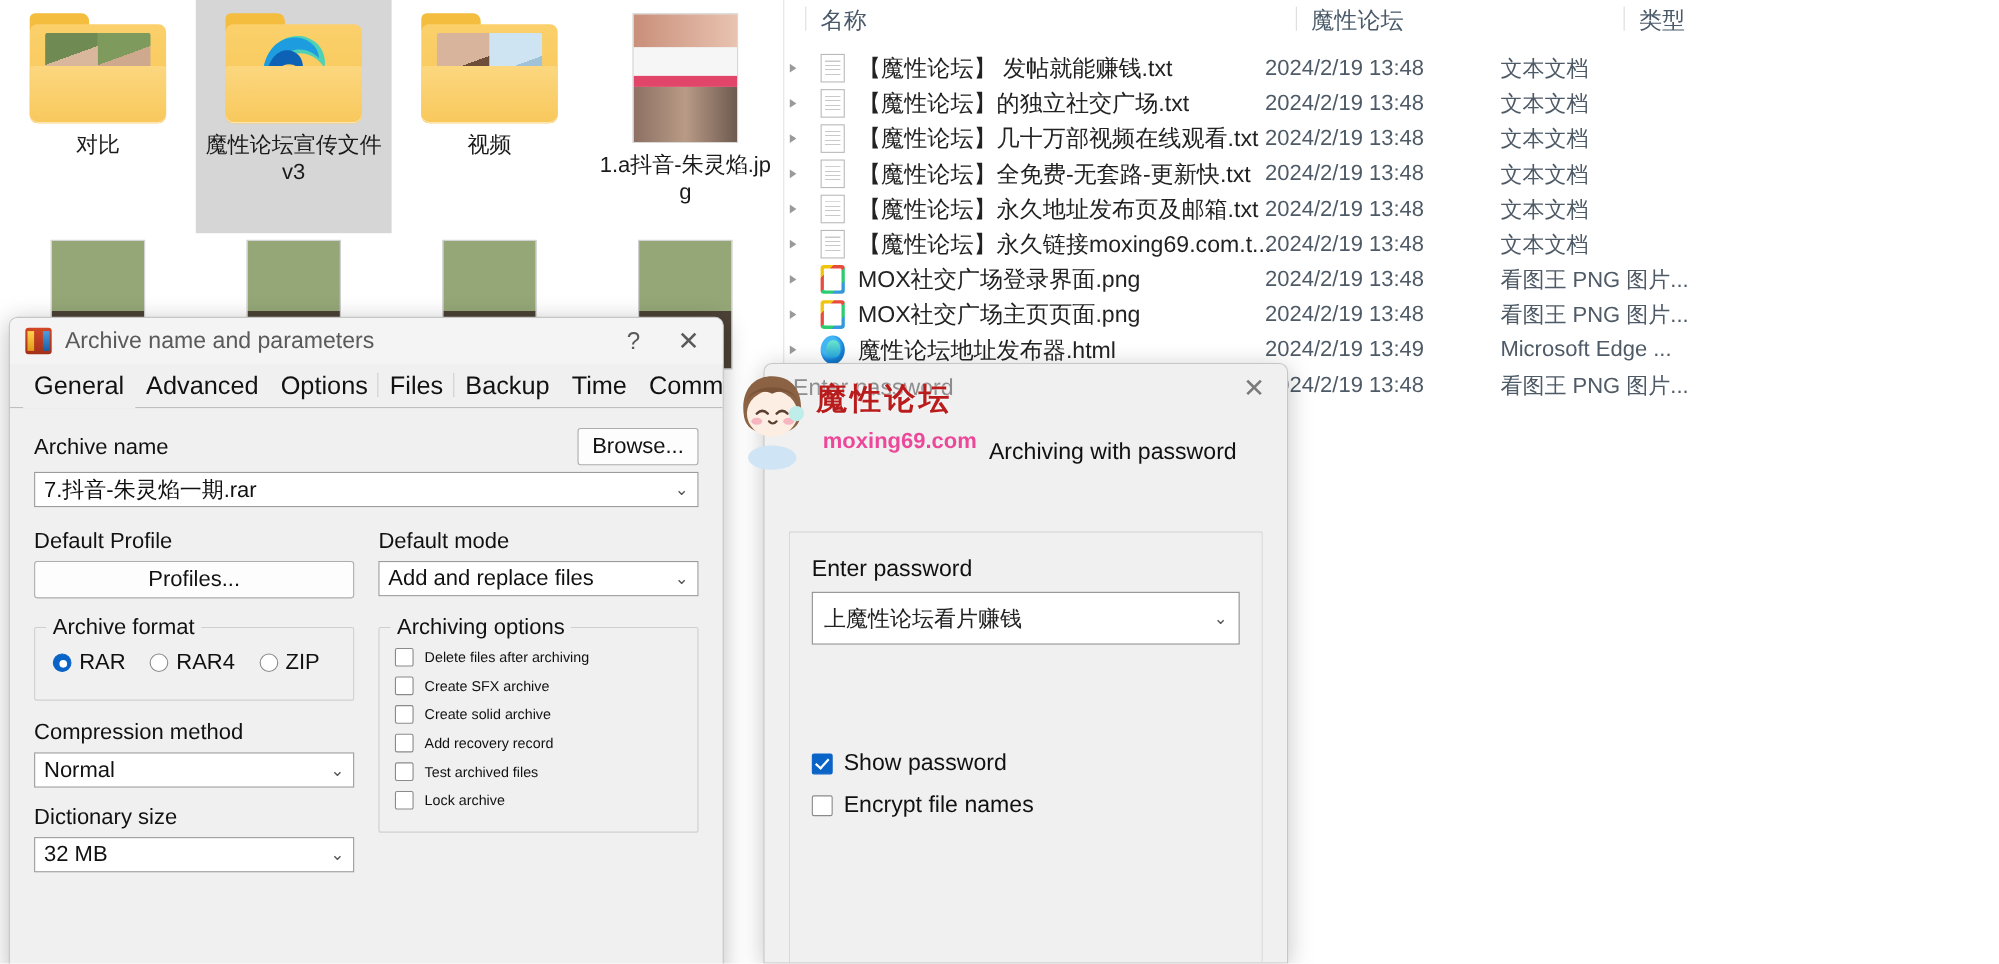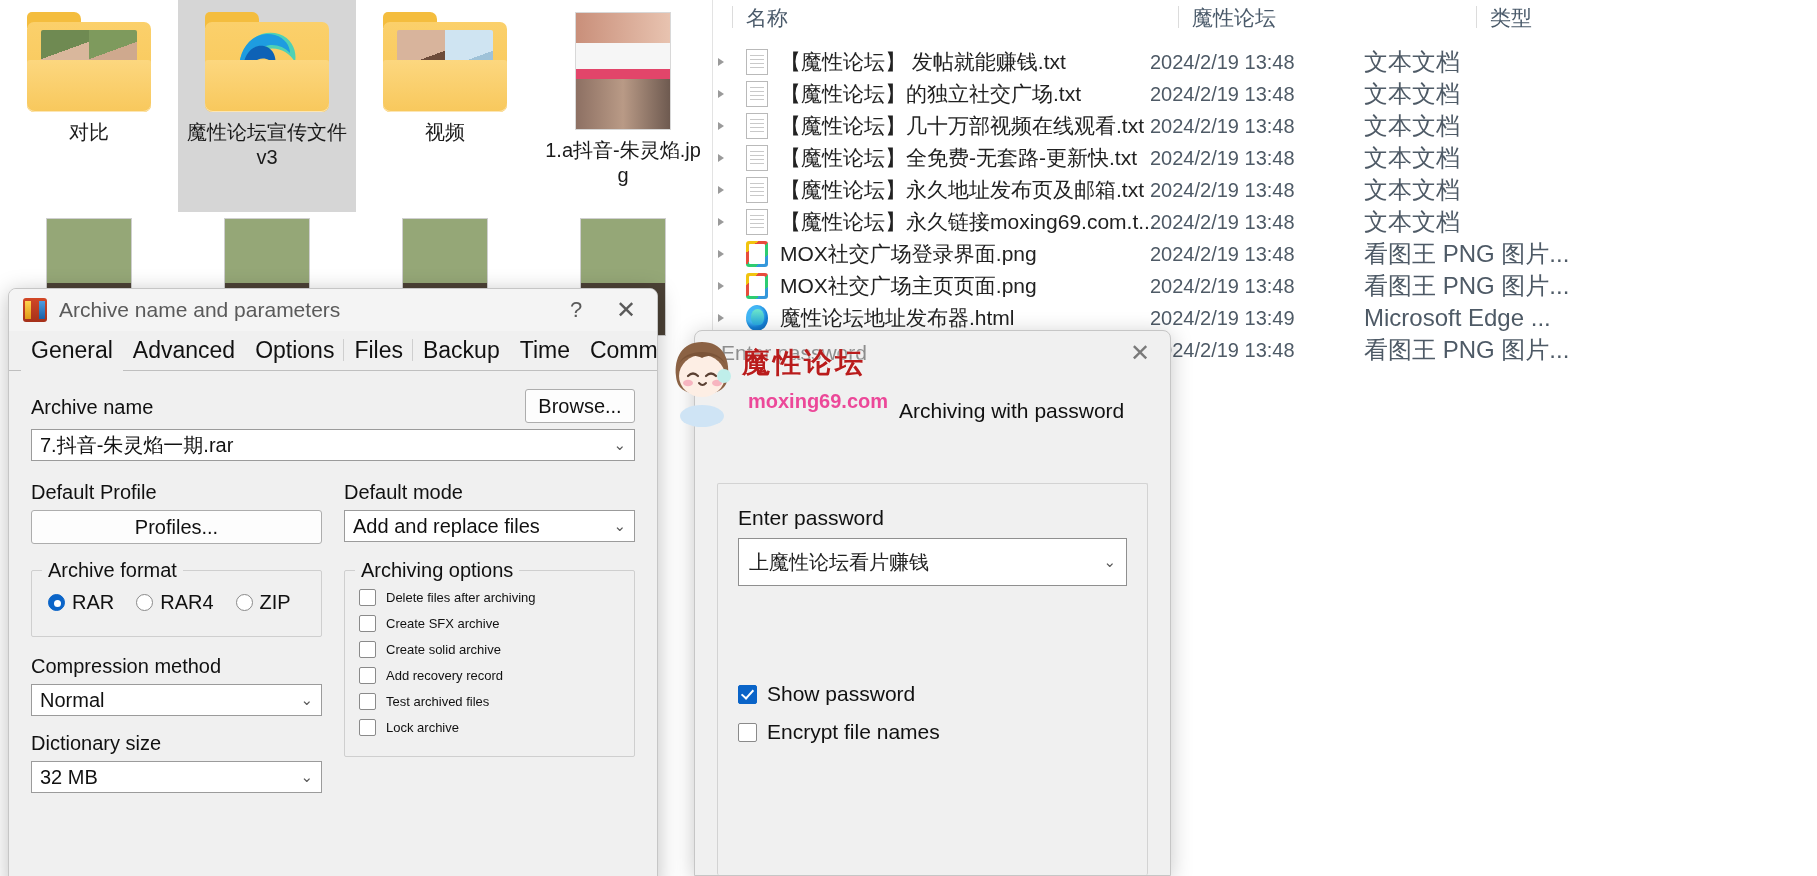--- a/index.html
+++ b/index.html
@@ -97,21 +97,21 @@
   .ch-type{ position:absolute; left:652px; }
 
   .file-row{
     position:absolute; left:0; right:0; height:32px;
     display:flex; align-items:center;
     font-size:21px; color:#222;
   }
   .file-row .fname{ position:absolute; left:34px; display:flex; align-items:center; gap:12px;
                     white-space:nowrap; }
   .file-row .fdate{ position:absolute; left:438px; color:#4e5a66; font-size:20px;}
-  .file-row .ftype{ position:absolute; left:652px; color:#4e5a66; font-size:24px;}
+  .file-row .ftype{ position:absolute; left:652px; color:#4e5a66; font-size:20px;}
 
   .ico{ width:22px; height:26px; flex:0 0 22px; position:relative; }
   .ico-txt{ background:#fff; border:1px solid #b9b9b9; }
   .ico-txt:after{
     content:""; position:absolute; left:3px; top:5px; right:3px; bottom:4px;
     background:repeating-linear-gradient(#c9c9c9 0 1px,transparent 1px 4px);
   }
   .ico-png{
     border-radius:3px;
     background:

